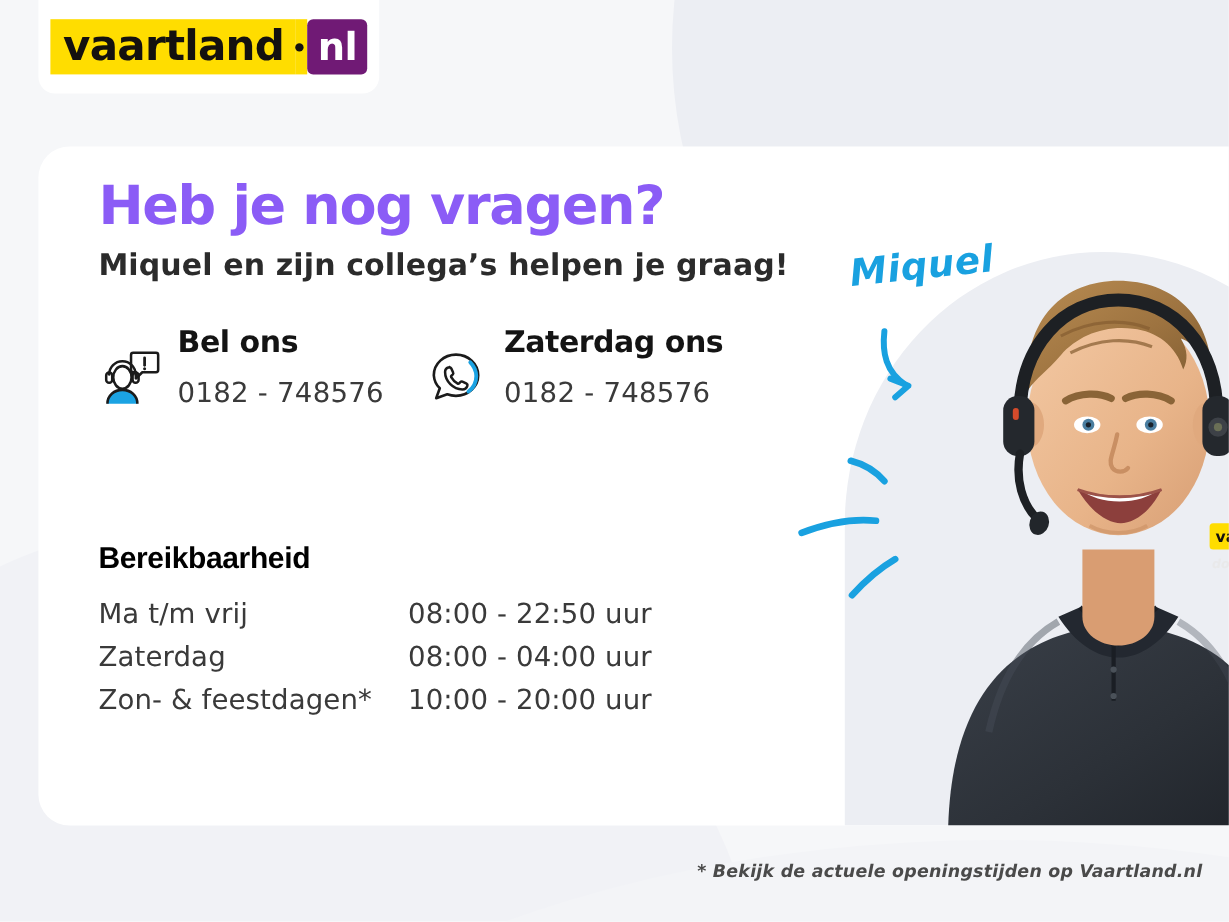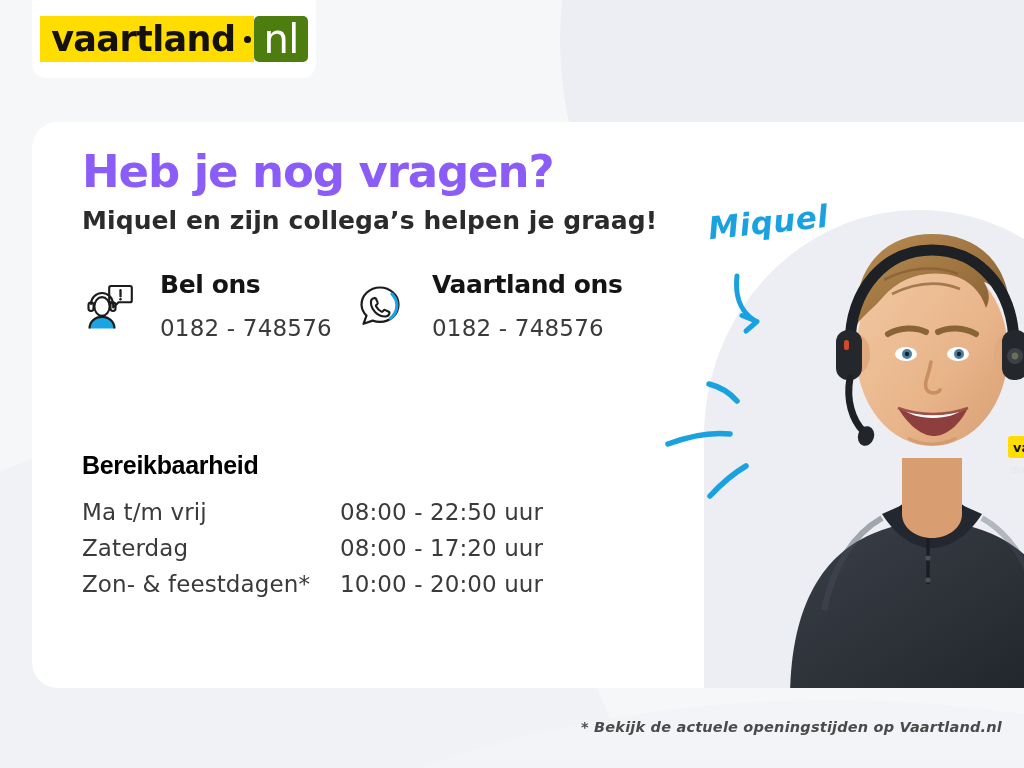--- a/index.html
+++ b/index.html
@@ -87,24 +87,24 @@
     padding-right: 3px;
   }
   .logo-dot i {
     display: block;
     width: 7px;
     height: 7px;
     border-radius: 50%;
     background: #14110f;
   }
   .logo-tld {
-    background: #4d7c0f;
+    background: #701a75;
     color: #ffffff;
-    font-size: 40px;
-    font-weight: normal;
+    font-size: 32px;
+    font-weight: bold;
     line-height: 46px;
     padding: 0 9px;
     border-radius: 5px;
     font-family: "DejaVu Sans", sans-serif;
     letter-spacing: -0.5px;
   }
 
   
   .card {
     position: absolute;
@@ -145,22 +145,22 @@
 
   
   .contact-grid {
     margin-top: 36px;
     position: relative;
     height: 170px;
   }
   .contact-item {
     position: absolute;
     display: flex;
-    align-items: center;
-    gap: 26px;
+    align-items: flex-end;
+    gap: 14px;
   }
   .ci-call   { left: 0px;   top: 0px;  }
   .ci-whats  { left: 272px; top: 0px;  }
   .ci-chat   { left: 0px;   top: 88px; }
 
   .ci-icon {
     width: 52px;
     height: 52px;
     flex: 0 0 52px;
     margin-top: 2px;
@@ -331,39 +331,39 @@
 
       <div class="contact-item ci-whats">
         <span class="ci-icon">
           <svg viewBox="0 0 52 52" fill="none" xmlns="http://www.w3.org/2000/svg">
             <path d="M26 6.5c10.2 0 18.5 7.7 18.5 17.2S36.2 40.9 26 40.9a20.6 20.6 0 0 1-7.3-1.3l-9.2 3.2 3-8.2A16.5 16.5 0 0 1 7.5 23.7C7.5 14.2 15.8 6.5 26 6.5Z" stroke="#1b1b1b" stroke-width="2.2" stroke-linejoin="round"></path>
             <path d="M37.9 12.9a16.9 16.9 0 0 1 5 11.4c0 5.2-2.5 9.9-6.5 13" stroke="#1ba3e3" stroke-width="3.2" stroke-linecap="round"></path>
             <path d="M20.6 17.2c.6-.1 1.2.1 1.5.8l1.5 3.4c.3.6.1 1.3-.4 1.8l-1 .9c-.3.3-.4.8-.2 1.2a13 13 0 0 0 5.4 5.3c.4.2.9.1 1.2-.2l1-1c.5-.5 1.2-.6 1.8-.3l3.4 1.6c.6.3.9 1 .7 1.6-.5 1.9-2.2 3.2-4.2 3.2-7.6 0-14.4-6.8-14.4-14.4 0-2 1.4-3.7 3.3-4.1l.4-.1Z" stroke="#1b1b1b" stroke-width="2.1" stroke-linejoin="round"></path>
           </svg>
         </span>
         <span>
-          <span class="ci-title">Vaartland ons</span>
+          <span class="ci-title">Zaterdag ons</span>
           <span class="ci-sub" style="display:block">0182 - 748576</span>
         </span>
       </div>
 
 
     </div>
 
     <div class="hours">
       <div class="hours-title">Bereikbaarheid</div>
       <table class="hours-table">
         <tbody>
           <tr>
             <td class="day">Ma t/m vrij</td>
             <td class="time">08:00 - 22:50 uur</td>
           </tr>
           <tr>
             <td class="day">Zaterdag</td>
-            <td class="time">08:00 - 17:20 uur</td>
+            <td class="time">08:00 - 04:00 uur</td>
           </tr>
           <tr>
             <td class="day">Zon- &amp; feestdagen*</td>
             <td class="time">10:00 - 20:00 uur</td>
           </tr>
         </tbody>
       </table>
     </div>
 
   </div>

